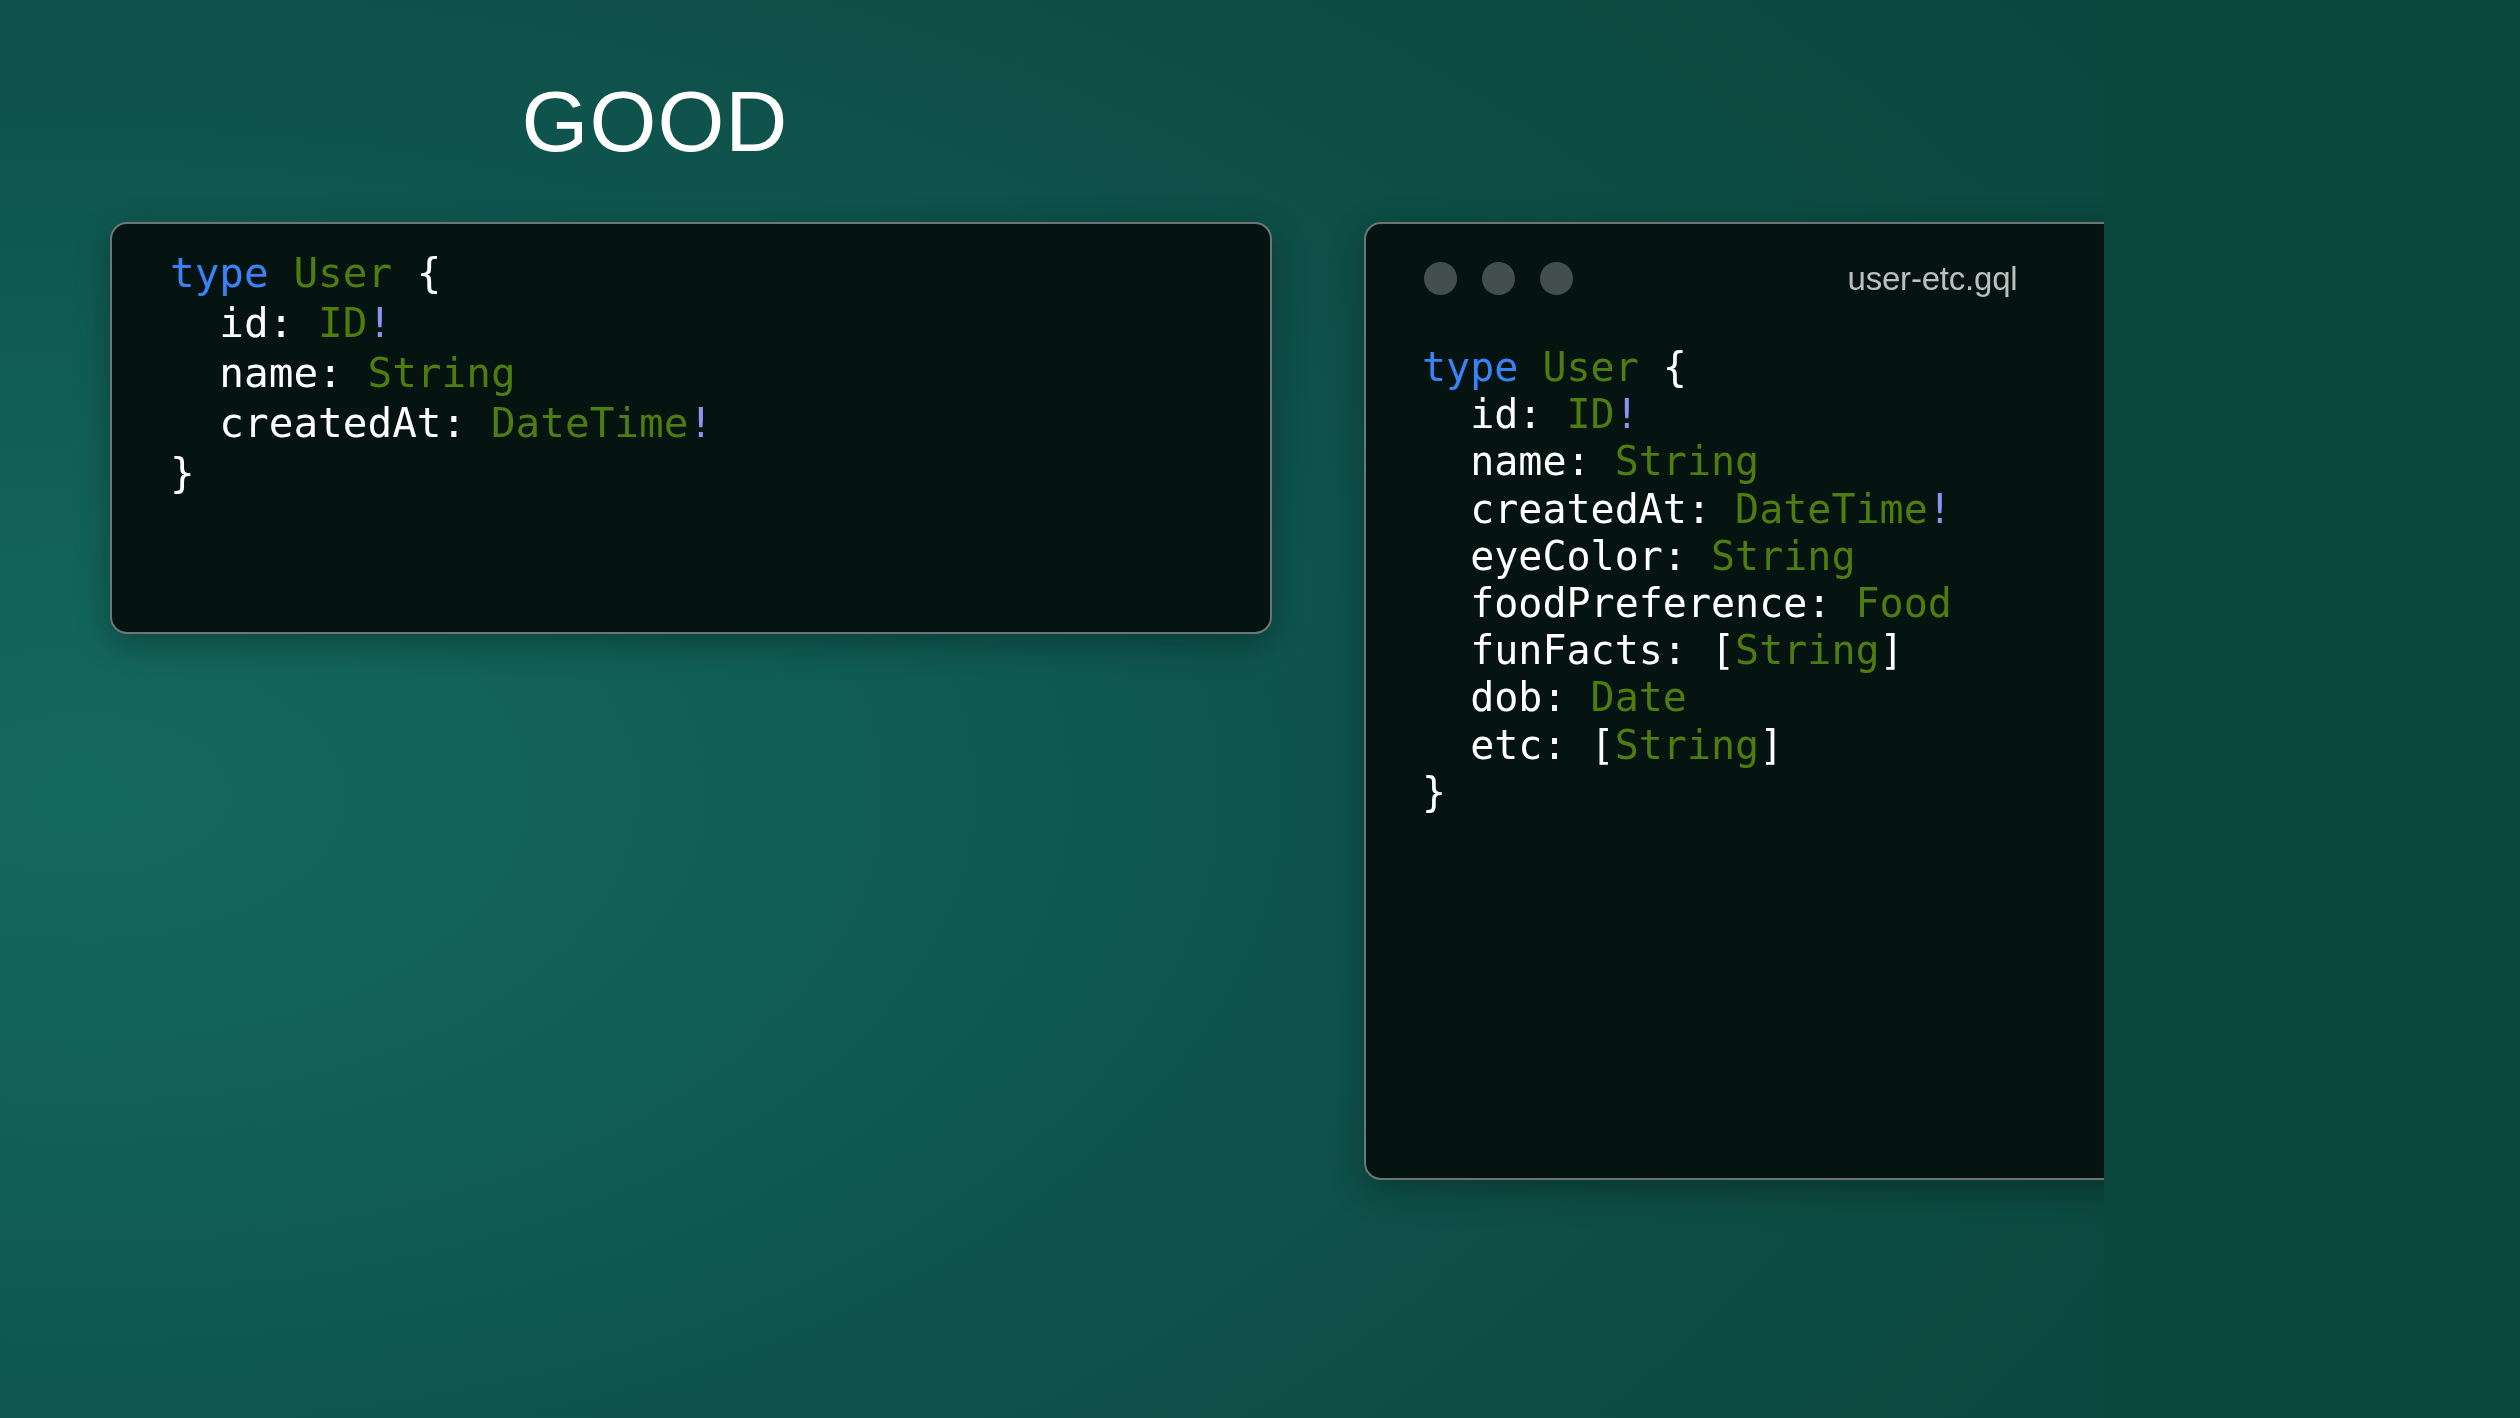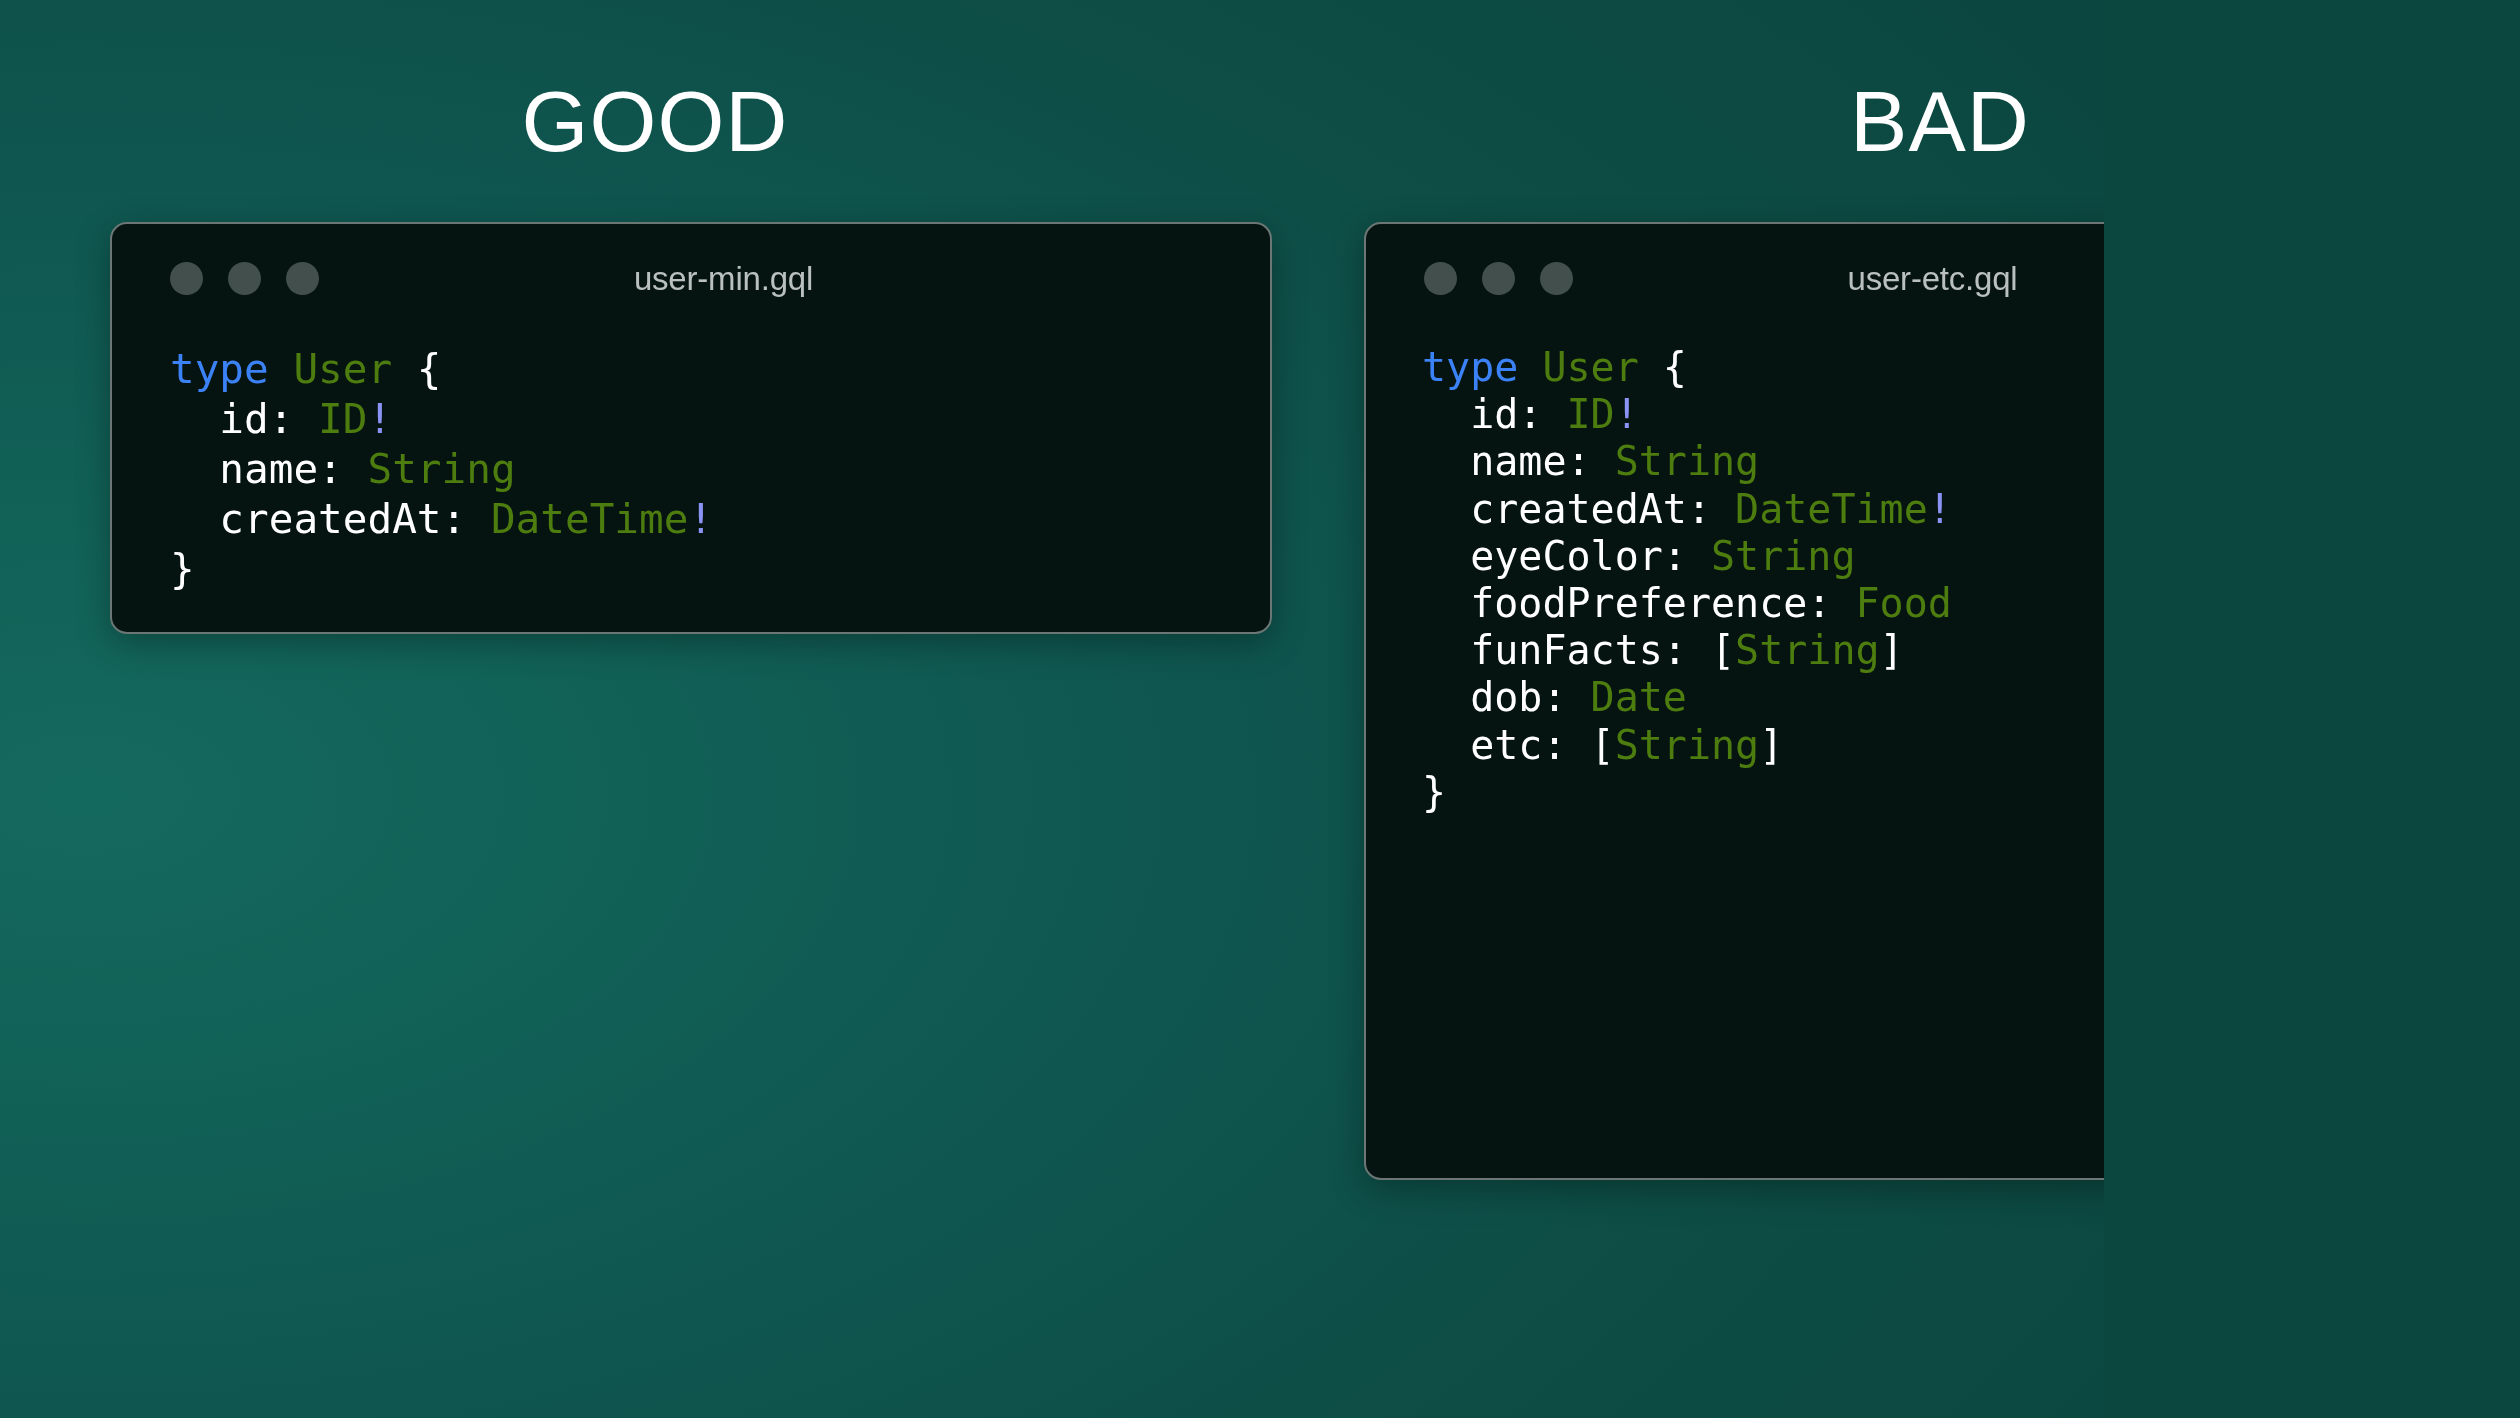--- a/index.html
+++ b/index.html
@@ -96,31 +96,22 @@
   .tok-bang  { color: #8b94f5; }
   .tok-plain { color: #ffffff; }
 </style>
 </head>
 <body>
 
 <div id="stage">
 
   <div class="heading" id="heading-good">GOOD</div>
 
-  <div class="heading" id="heading-bad">BAD</div>
 
   <div class="card" id="card-good">
-    <div class="titlebar">
-      <div class="dots">
-        <span class="dot"></span>
-        <span class="dot"></span>
-        <span class="dot"></span>
-      </div>
-      <div class="filename">user-min.gql</div>
-    </div>
     <div class="code" id="code-good"><span class="ln"><span class="tok-kw">type</span><span class="tok-plain"> </span><span class="tok-type">User</span><span class="tok-plain"> {</span></span><span class="ln"><span class="tok-plain">  id: </span><span class="tok-type">ID</span><span class="tok-bang">!</span></span><span class="ln"><span class="tok-plain">  name: </span><span class="tok-type">String</span></span><span class="ln"><span class="tok-plain">  createdAt: </span><span class="tok-type">DateTime</span><span class="tok-bang">!</span></span><span class="ln"><span class="tok-plain">}</span></span></div>
   </div>
 
   <div class="card" id="card-bad">
     <div class="titlebar">
       <div class="dots">
         <span class="dot"></span>
         <span class="dot"></span>
         <span class="dot"></span>
       </div>

